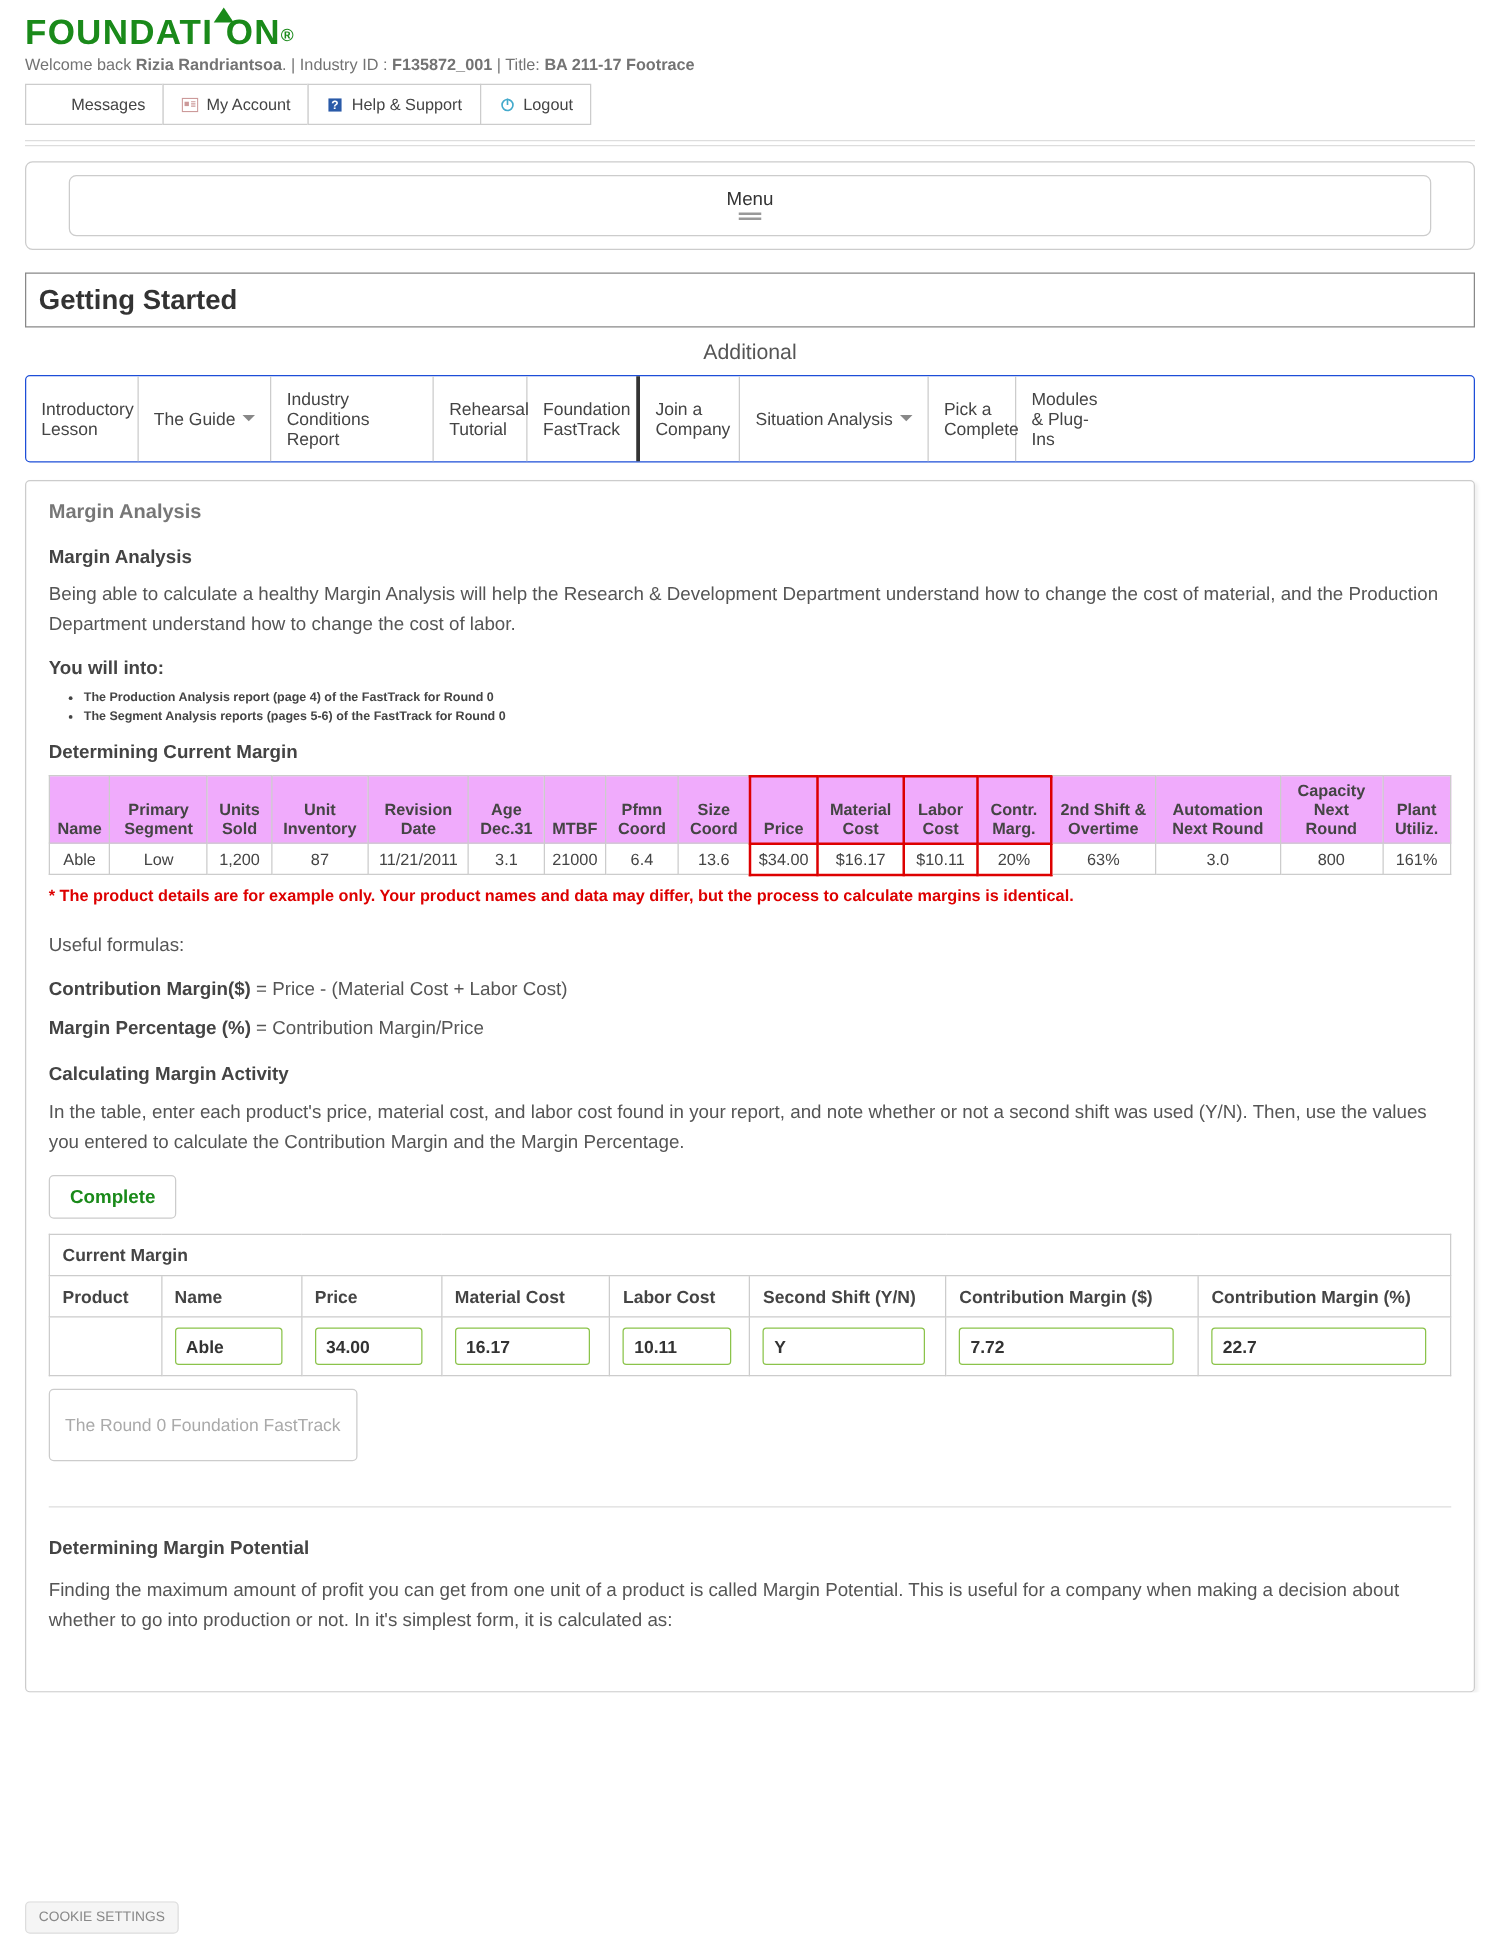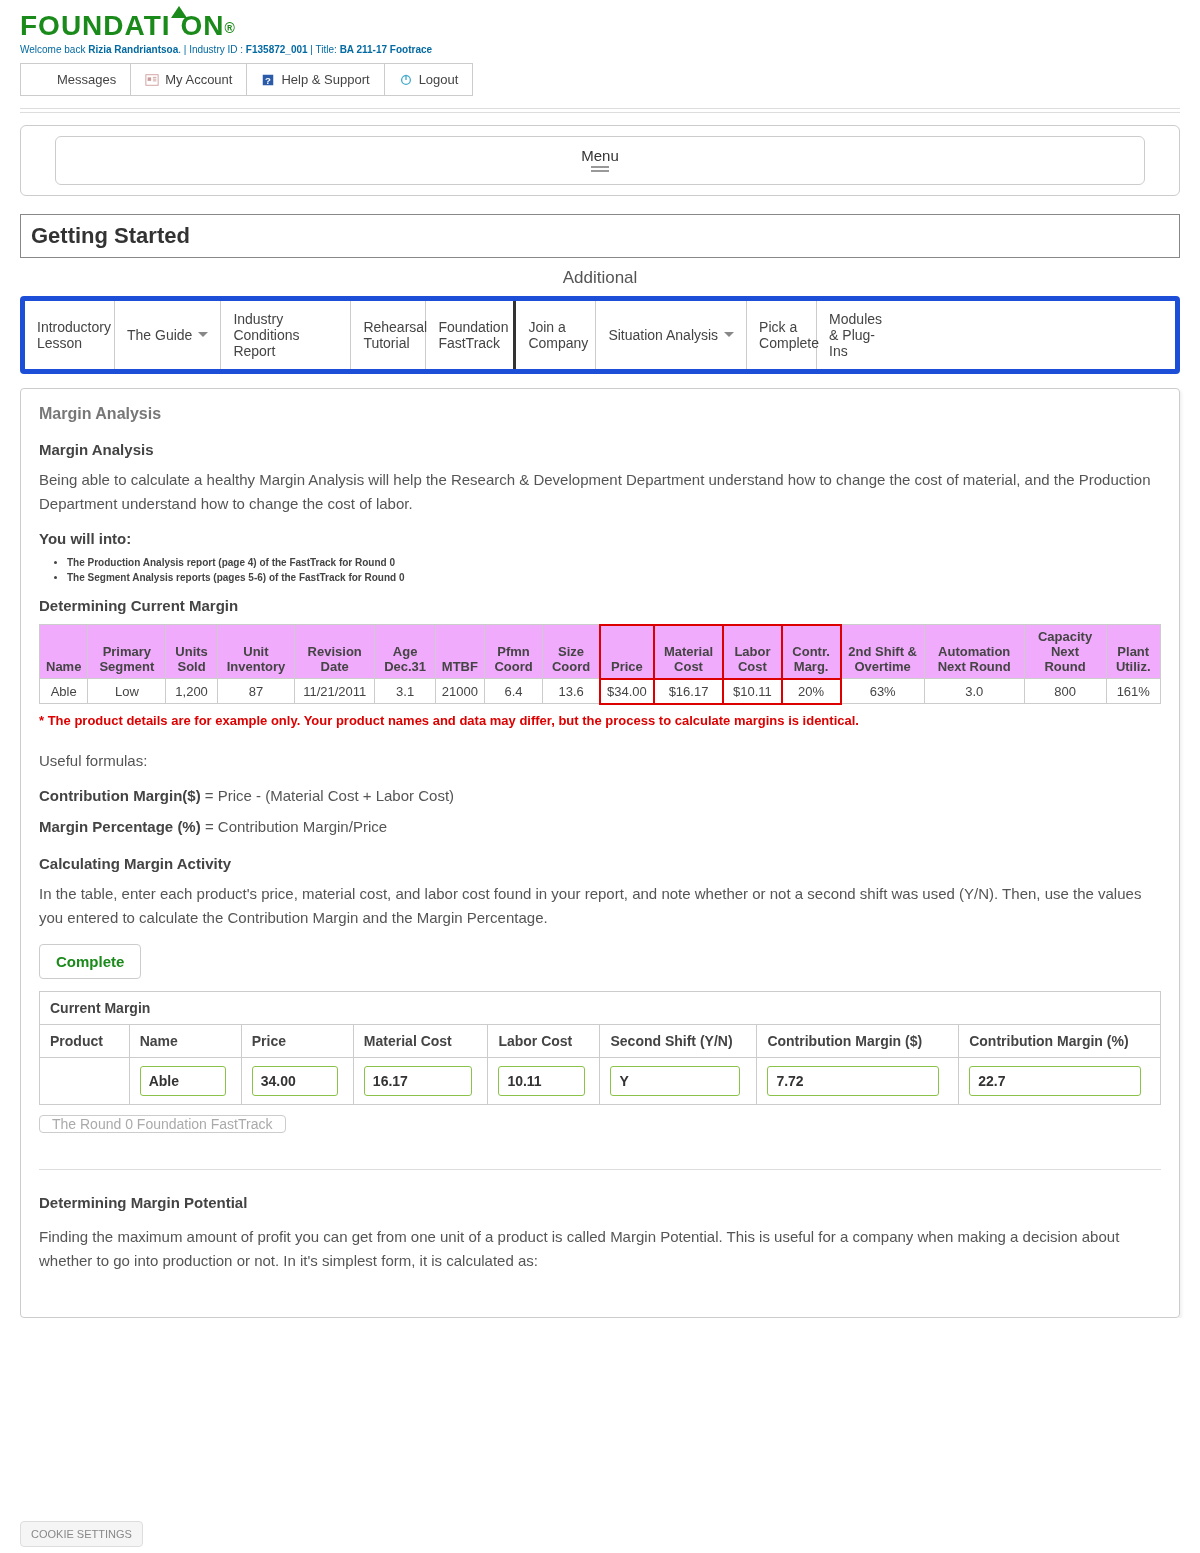--- a/index.html
+++ b/index.html
@@ -2,36 +2,36 @@
 <html><head>
 <meta charset="utf-8">
 <style>
 * { box-sizing: border-box; margin: 0; padding: 0; }
 body { font-family: Arial, Helvetica, sans-serif; font-size: 14px; color: #444; background: #fff; width: 1200px; }
 .container { padding: 0 20px; }
 .logo-section { padding: 10px 0 0 0; }
 .logo { display: flex; align-items: center; gap: 2px; }
 .logo-text { font-family: Arial, sans-serif; font-size: 28px; font-weight: 900; color: #1a8a1a; letter-spacing: 1px; }
 .logo-triangle { width: 0; height: 0; border-left: 8px solid transparent; border-right: 8px solid transparent; border-bottom: 12px solid #1a8a1a; position: relative; top: -14px; left: -2px; }
-.welcome { font-size: 10px; color: #0369a1; margin-top: 2px; }
+.welcome { font-size: 13px; color: #737373; margin-top: 2px; }
 .welcome b { font-weight: bold; }
 .top-nav { display: flex; margin: 8px 0 0 0; }
 .top-nav-item { border: 1px solid #ccc; padding: 8px 14px; font-size: 13px; color: #444; display: flex; align-items: center; gap: 6px; margin-left: -1px; background: #fff; cursor: pointer; }
 .top-nav-item:first-child { margin-left: 0; padding-left: 36px; }
 .icon-small { width: 14px; height: 14px; display: inline-block; }
 .hr-line { border: none; border-top: 1px solid #ddd; margin: 12px 0 3px 0; }
 .hr-line2 { border: none; border-top: 1px solid #ddd; margin: 0 0 12px 0; }
 .menu-bar { border: 1px solid #ccc; border-radius: 6px; padding: 10px; }
 .menu-button { border: 1px solid #ccc; border-radius: 6px; padding: 10px; text-align: center; cursor: pointer; margin: 0 24px; }
 .menu-button .menu-label { font-size: 15px; color: #333; }
 .menu-lines { width: 18px; height: 2px; background: #999; margin: 2px auto; }
 .header-box { border: 1px solid #888; padding: 8px 10px; margin-top: 18px; }
 .header-title { font-size: 22px; font-weight: bold; color: #333; }
 .subheader { text-align: center; margin-top: 8px; font-size: 17px; color: #555; line-height: 1.4; }
-.tab-row { display: flex; border: 5px solid #1d4ed8; border-radius: 4px; margin-top: 6px; }
+.tab-row { display: flex; border: 1px solid #1d4ed8; border-radius: 4px; margin-top: 6px; }
 .tab-item { padding: 10px 12px; border-right: 1px solid #ccc; font-size: 14px; color: #444; cursor: pointer; display: flex; align-items: center; gap: 4px; flex-shrink: 0; }
 .tab-item.active { border-right: 3px solid #333; }
 .tab-item:last-child { border-right: none; }
 .chevron { width: 0; height: 0; border-left: 5px solid transparent; border-right: 5px solid transparent; border-top: 5px solid #888; display: inline-block; margin-left: 2px; }
 .content-box { border: 1px solid #ccc; border-radius: 4px; margin-top: 14px; padding: 16px 18px 30px 18px; box-shadow: 2px 2px 3px rgba(0,0,0,0.06); }
 .section-label { font-size: 16px; font-weight: bold; color: #777; margin-bottom: 18px; }
 .sub-head { font-weight: bold; color: #444; margin-bottom: 10px; font-size: 15px; }
 .para { color: #555; line-height: 1.6; margin-bottom: 14px; font-size: 15px; }
 .need-list { margin: 8px 0 14px 0; padding-left: 28px; }
 .need-list li { font-weight: bold; color: #444; margin-bottom: 4px; font-size: 10px; }
@@ -42,21 +42,21 @@
 .red-box { border: 2px solid #d00 !important; }
 .red-note { color: #d00; font-size: 13px; font-weight: bold; margin-bottom: 24px; }
 .formula-label { color: #555; margin-bottom: 18px; font-size: 15px; }
 .formula { margin-bottom: 14px; color: #555; font-size: 15px; }
 .formula b { font-weight: bold; color: #444; }
 .complete-btn { border: 1px solid #ccc; border-radius: 4px; padding: 8px 16px; color: #1a8a1a; font-weight: bold; font-size: 15px; background: #fff; cursor: pointer; display: inline-block; margin-bottom: 12px; }
 .input-table { border-collapse: collapse; width: 100%; margin-top: 0; }
 .input-table th, .input-table td { border: 1px solid #ccc; padding: 8px 10px; text-align: left; font-size: 14px; color: #444; }
 .input-table th { font-weight: bold; }
 .inp { border: 1px solid #8bc34a; border-radius: 3px; padding: 6px 8px; font-size: 14px; width: 95%; font-weight: bold; color: #333; }
-.fasttrack-btn { border: 1px solid #ccc; border-radius: 4px; padding: 0 12px; color: #aaa; font-size: 14px; background: #fff; margin-top: 10px; display: inline-block; cursor: pointer; }
+.fasttrack-btn { border: 1px solid #ccc; border-radius: 4px; padding: 20px 12px; color: #aaa; font-size: 14px; background: #fff; margin-top: 10px; display: inline-block; cursor: pointer; }
 .divider { border: none; border-top: 1px solid #ddd; margin: 36px 0 24px 0; }
 .cookie-btn { position: fixed; bottom: 6px; left: 20px; background: #f5f5f5; border: 1px solid #ddd; border-radius: 4px; padding: 6px 10px; font-size: 11px; color: #888; cursor: pointer; }
 </style>
 </head>
 <body>
 
 <div class="container">
 
   <div class="logo-section">
     <div class="logo">

